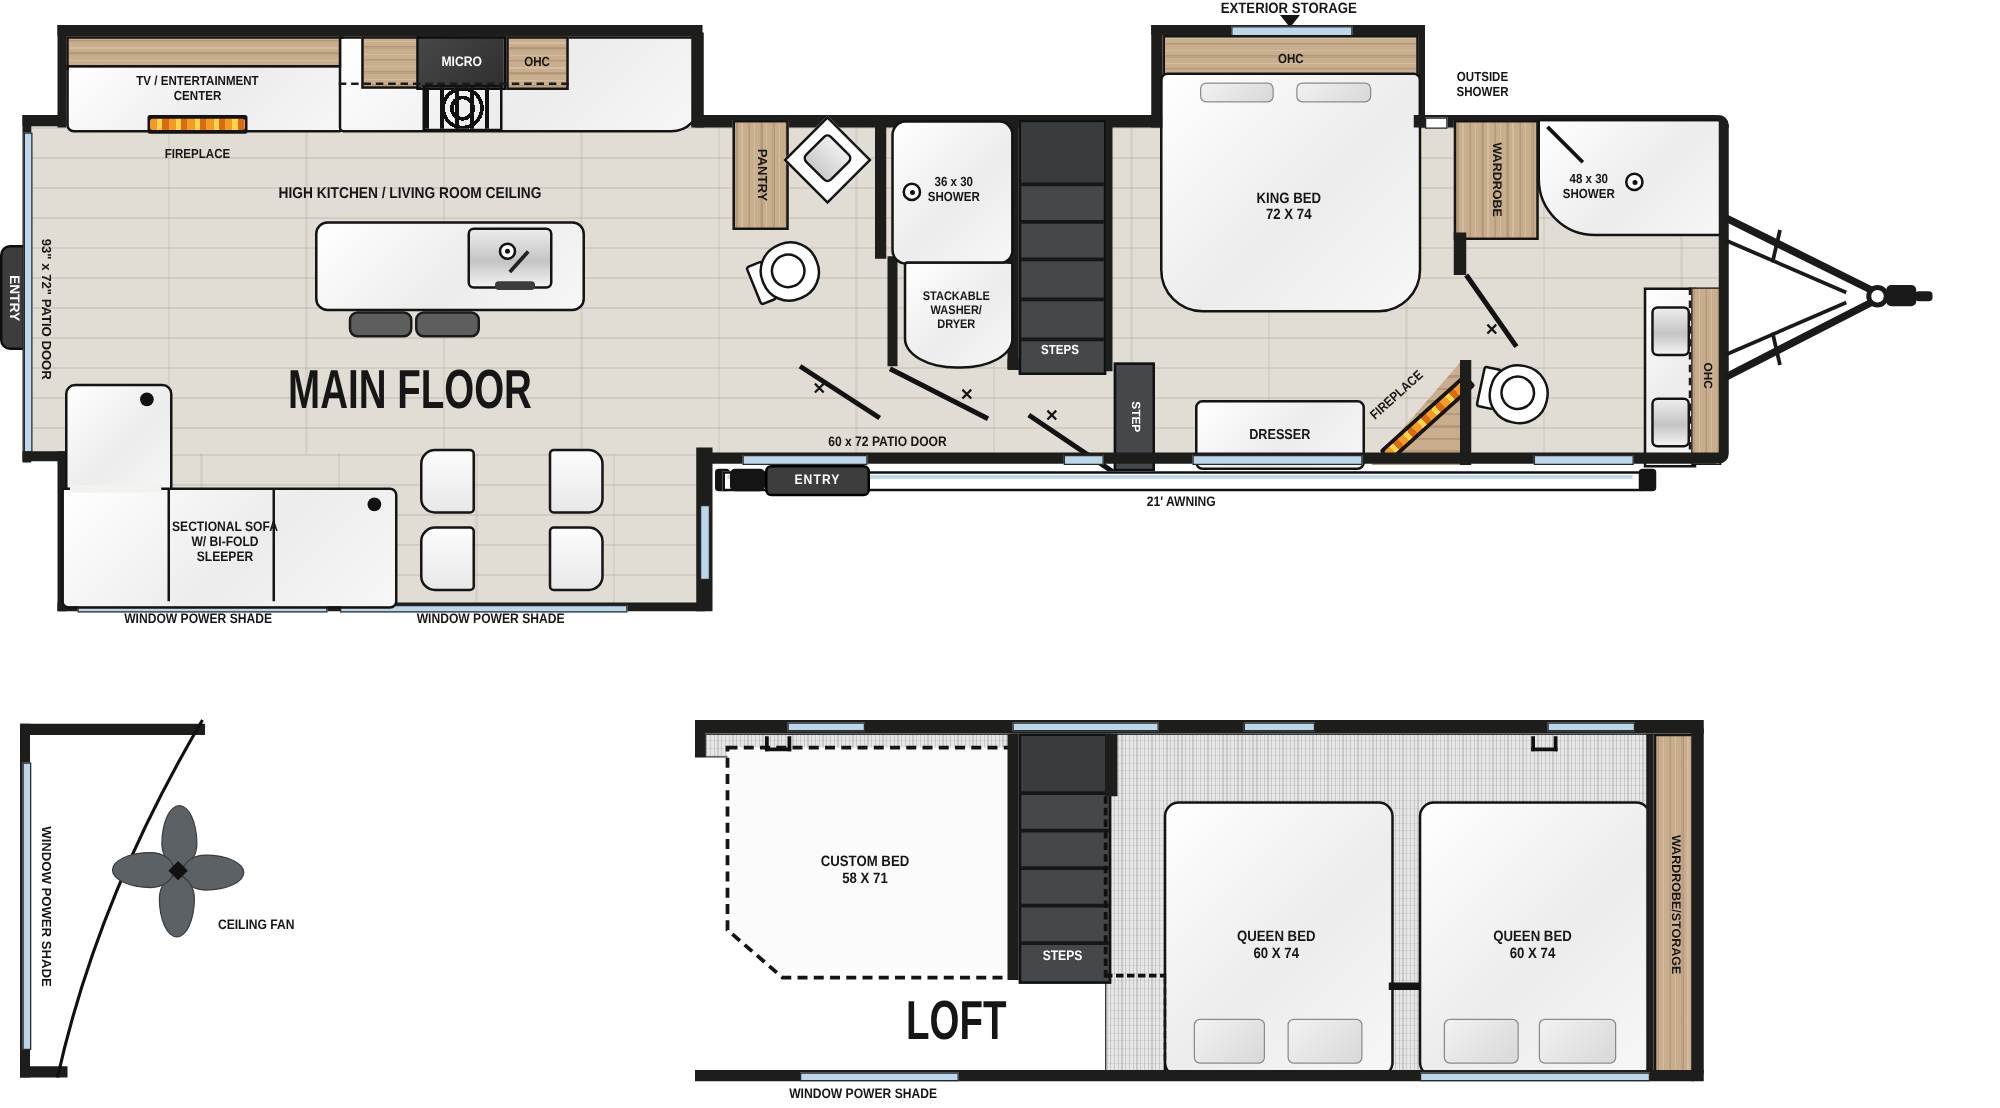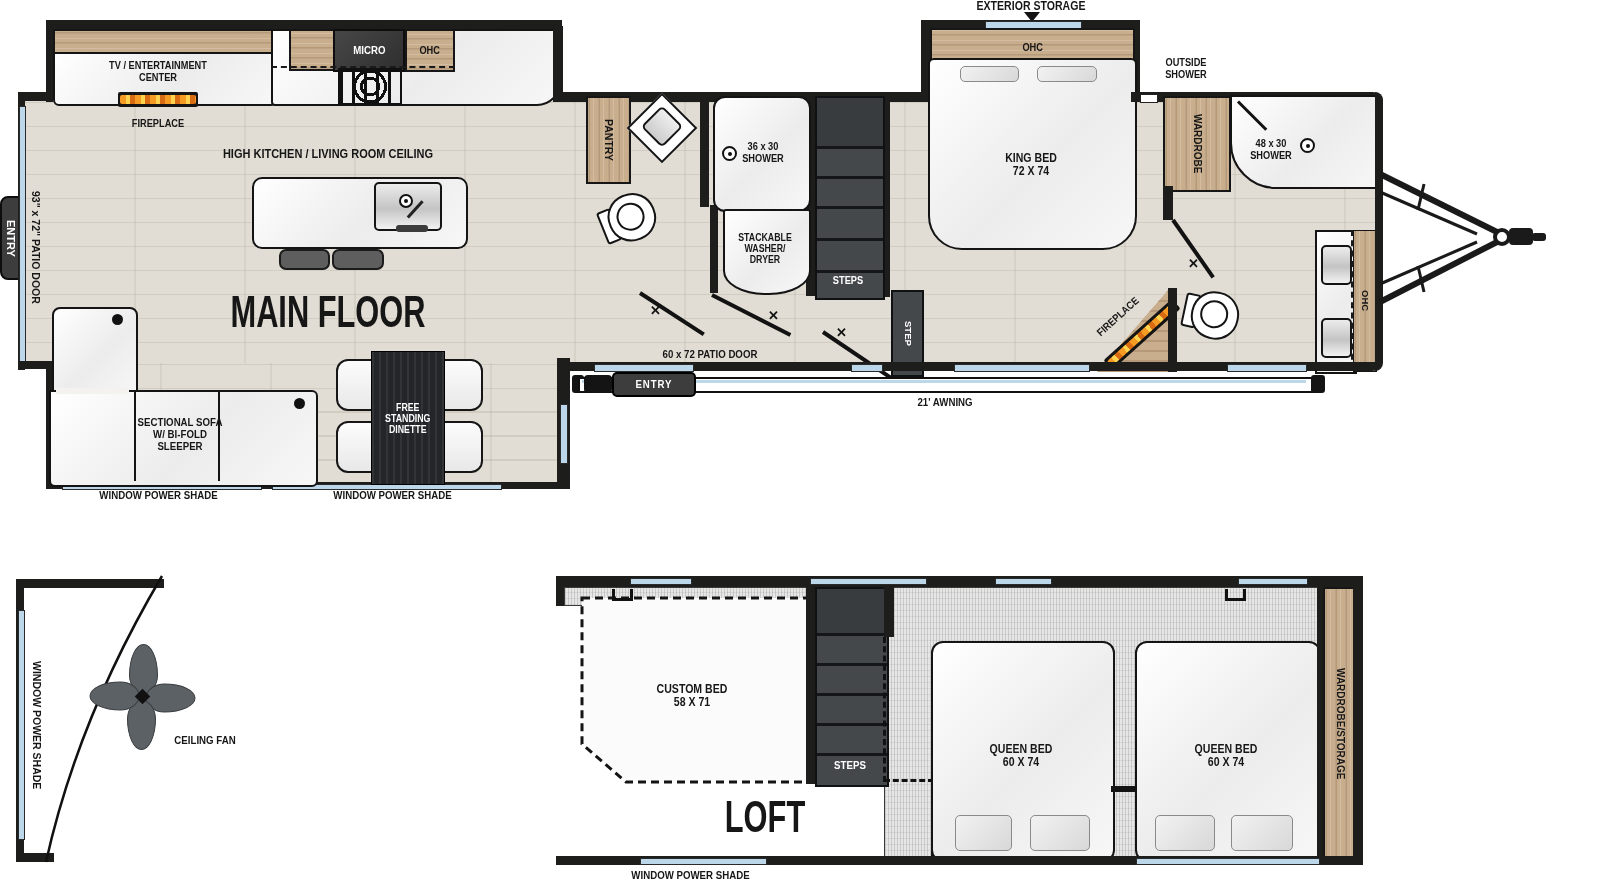--- a/index.html
+++ b/index.html
@@ -127,26 +127,20 @@
   <div class="abs" style="left:112px;top:314px;width:11px;height:11px;background:#111;border-radius:50%"></div>
   <div class="abs" style="left:294px;top:398px;width:11px;height:11px;background:#111;border-radius:50%"></div>
   <div class="lbl cond" style="left:110px;top:416px;width:140px;font-size:11px">SECTIONAL SOFA
 W/ BI-FOLD
 SLEEPER</div>
 
   <div class="chair" style="left:336px;top:359px;width:40px;height:48px;border-radius:12px 4px 4px 12px"></div>
   <div class="chair" style="left:336px;top:421px;width:40px;height:48px;border-radius:12px 4px 4px 12px"></div>
   <div class="chair" style="left:439px;top:359px;width:40px;height:48px;border-radius:4px 12px 12px 4px"></div>
   <div class="chair" style="left:439px;top:421px;width:40px;height:48px;border-radius:4px 12px 12px 4px"></div>
-  <div class="abs center" style="left:371px;top:351px;width:72px;height:132px;border:1.5px solid #000;
-       background:#232528;background-image:repeating-linear-gradient(90deg,rgba(255,255,255,.07) 0 2px,transparent 2px 7px)">
-    <span class="lbl cond" style="position:static;color:#fff;font-size:10px">FREE
-STANDING
-DINETTE</span>
-  </div>
 
   <div class="wall" style="left:556px;top:92px;width:374px;height:10px"></div>
   <div class="wall" style="left:700px;top:95px;width:9px;height:112px"></div>
   <div class="wall" style="left:710px;top:205px;width:8px;height:88px"></div>
   <div class="wall" style="left:806px;top:95px;width:9px;height:200px"></div>
   <div class="wall" style="left:806px;top:287px;width:80px;height:9px"></div>
   <div class="wall" style="left:881px;top:92px;width:9px;height:205px"></div>
 
   <div class="abs wood-v" style="left:586px;top:96px;width:41px;height:84px">
     <div class="lbl vt" style="inset:0;font-size:10.5px">PANTRY</div>
@@ -223,20 +217,23 @@
   <div class="lbl cond" style="left:1236px;top:138px;width:70px;font-size:10.5px">48 x 30
 SHOWER</div>
   <div class="ringicon" style="left:1300px;top:138px;width:11px;height:11px">
       <i></i>
     </div>
   <div class="toilet" style="left:1183px;top:291px;width:60px;height:48px;transform:rotate(12deg)">
     <div class="tank"></div>
     <div class="bowl">
         <div class="bowl-i"></div>
       </div>
+  </div>
+  <div class="white-fix center" style="left:956px;top:320px;width:132px;height:52px;border-radius:6px">
+    <span class="lbl cond" style="position:static;font-size:11.5px">DRESSER</span>
   </div>
 
   <div class="abs" style="left:1097px;top:289px;width:72px;height:83px;background-color:#c9ae8e;
        background-image:repeating-linear-gradient(0deg,rgba(120,88,55,.25) 0 2px,transparent 2px 10px);clip-path:polygon(100% 0,100% 100%,0 100%)"></div>
   <div class="flame" style="left:1096px;top:328px;width:92px;height:13px;transform:rotate(-42deg)">
       <i></i>
     </div>
   <div class="lbl cond" style="left:1068px;top:311px;width:100px;font-size:10.5px;transform:rotate(-42deg) scaleX(.88)">FIREPLACE</div>
   <div class="wall" style="left:1168px;top:288px;width:9px;height:84px"></div>
 

